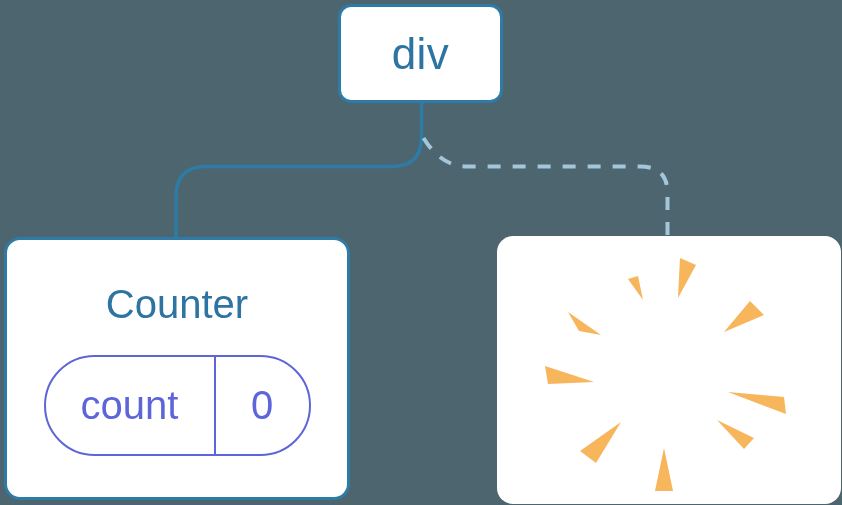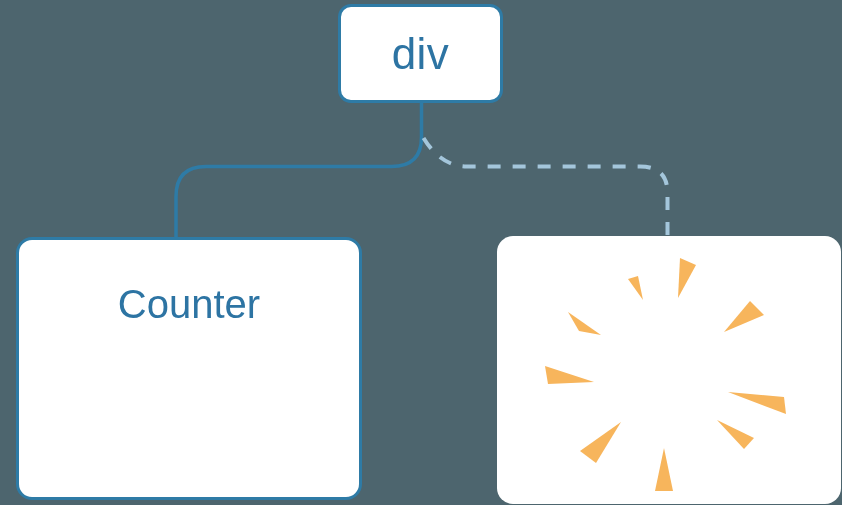--- a/index.html
+++ b/index.html
@@ -30,21 +30,21 @@
     width: 165px; height: 99px;
     border: 3px solid #2E7BA6;
     border-radius: 13px;
     display: flex; align-items: center; justify-content: center;
     color: #2D74A3;
     font-size: 44px;
     font-weight: 500;
     letter-spacing: 0.5px;
   }
   .node-counter {
-    left: 16px; top: 237px;
+    left: 4px; top: 237px;
     width: 346px; height: 263px;
     border: 3px solid #2E7BA6;
     border-radius: 16px;
     display: flex; flex-direction: column; align-items: center;
   }
   .component-title {
     margin-top: 44px;
     font-size: 40px;
     font-weight: 500;
     color: #2D74A3;
@@ -90,20 +90,24 @@
     <path d="M421.5 101 V137 Q421.5 166.5 391.5 166.5 H206 Q176 166.5 176 196.5 V238" fill="none" stroke-width="3.5" stroke="#2E7BA6"></path>
     <path d="M423.5 138 Q441 166.5 467 166.5 H640 Q667.5 166.5 667.5 193 V237" fill="none" stroke-width="4" stroke-dasharray="13 12" stroke="#A4C6DB"></path>
   </svg>
 
   <div class="card node-root">
     <span>div</span>
   </div>
 
   <div class="card node-counter">
     <div class="component-title">Counter</div>
+    <div class="state-pill">
+      <div class="state-key">count</div>
+      <div class="state-value">0</div>
+    </div>
   </div>
 
   <div class="card node-removed">
     <svg class="poof" viewBox="0 0 344 268" xmlns="http://www.w3.org/2000/svg" aria-hidden="true">
       <g fill="#F7B55C">
         <polygon points="181,62 183,22 199,29"></polygon>
         <polygon points="146,64 131,43 141,40"></polygon>
         <polygon points="104,99 71,76 82,95"></polygon>
         <polygon points="97,146 48,130 51,148"></polygon>
         <polygon points="124,186 83,215 99,227"></polygon>

